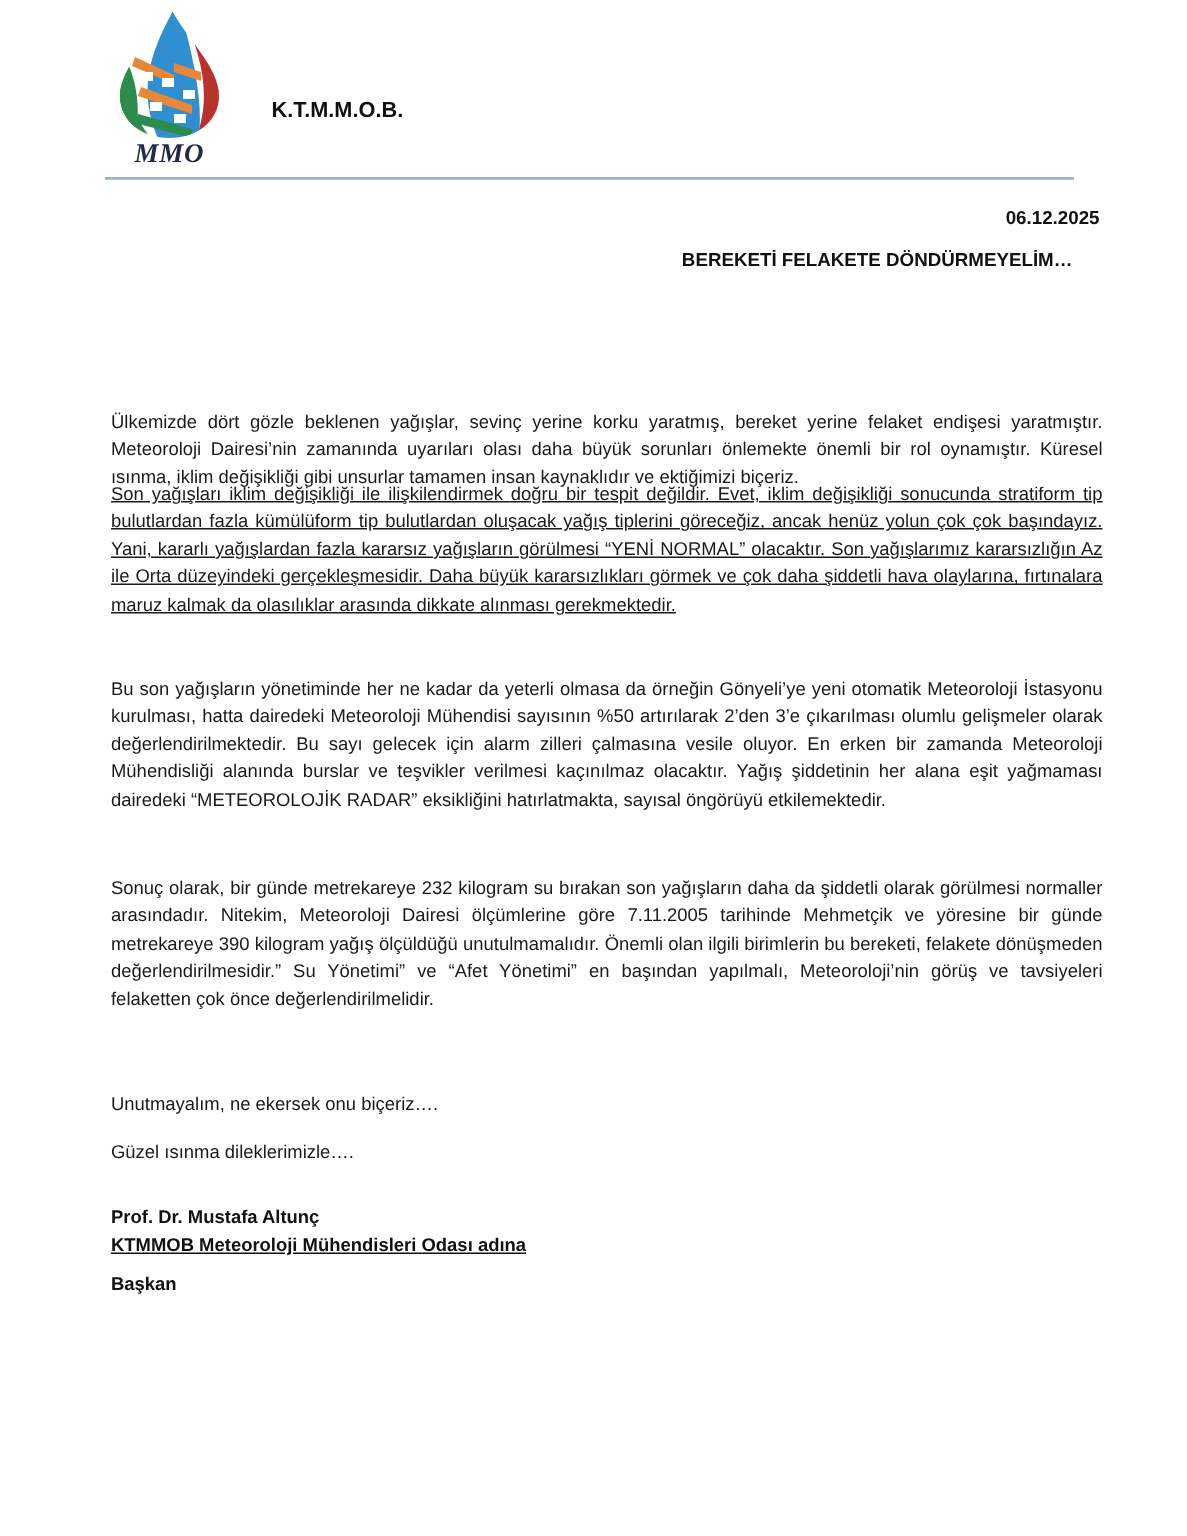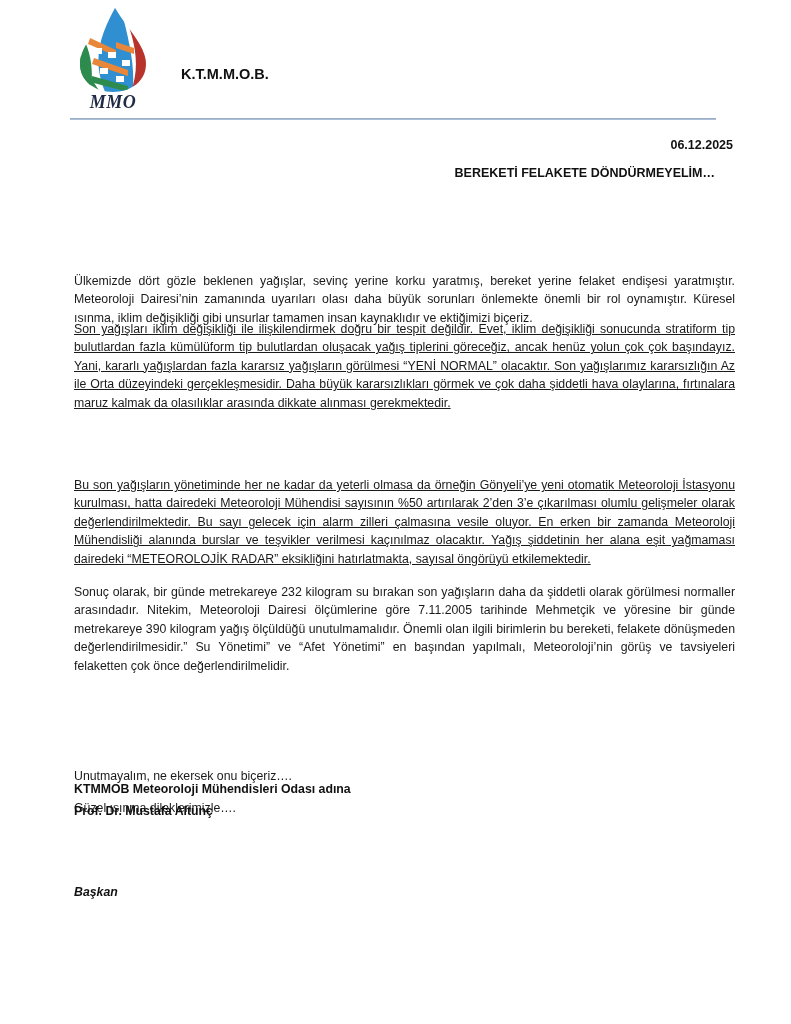--- a/index.html
+++ b/index.html
@@ -29,29 +29,29 @@
       position: absolute; left: 0; width: 715px; top: 166px; text-align: right;
       font-size: 12.5px; font-weight: bold; color: #111;
     }
     .para {
       position: absolute; left: 74px; width: 661px;
       font-size: 12.3px; line-height: 18.4px; text-align: justify;
       text-align-last: left; color: #1a1a1a;
     }
     .p1 { top: 228px; margin-top: 44px; }
     .p2 { top: 320px; text-decoration: underline; }
-    .p3 { top: 476px; text-decoration: underline; }
+    .p3 { top: 450px; }
     .p4 { top: 583px; }
-    .closing { position: absolute; left: 74px; font-size: 12.3px; color: #1a1a1a; white-space: nowrap; margin-top: 40px; }
+    .closing { position: absolute; left: 74px; font-size: 12.3px; color: #1a1a1a; white-space: nowrap; }
     .c1 { top: 729px; }
     .c2 { top: 761px; }
     .sig { position: absolute; left: 74px; font-size: 12.3px; font-weight: bold; color: #111; white-space: nowrap; }
-    .s1 { top: 782px; }
+    .s1 { top: 823px; text-decoration: underline; }
     .s2 { top: 804px; text-align: center; }
-    .s3 { top: 885px; font-style: italic; }
+    .s3 { top: 849px; }
   </style>
 </head>
 <body>
 
 <div class="logo">
   <svg width="82" height="92" viewBox="0 0 82 92">
     <defs>
       <clipPath id="drop">
         <path d="M41 2 C 30 24, 8 42, 8 62 C 8 79, 23 90, 41 90 C 59 90, 74 79, 74 62 C 74 42, 52 24, 41 2 Z"></path>
       </clipPath>

